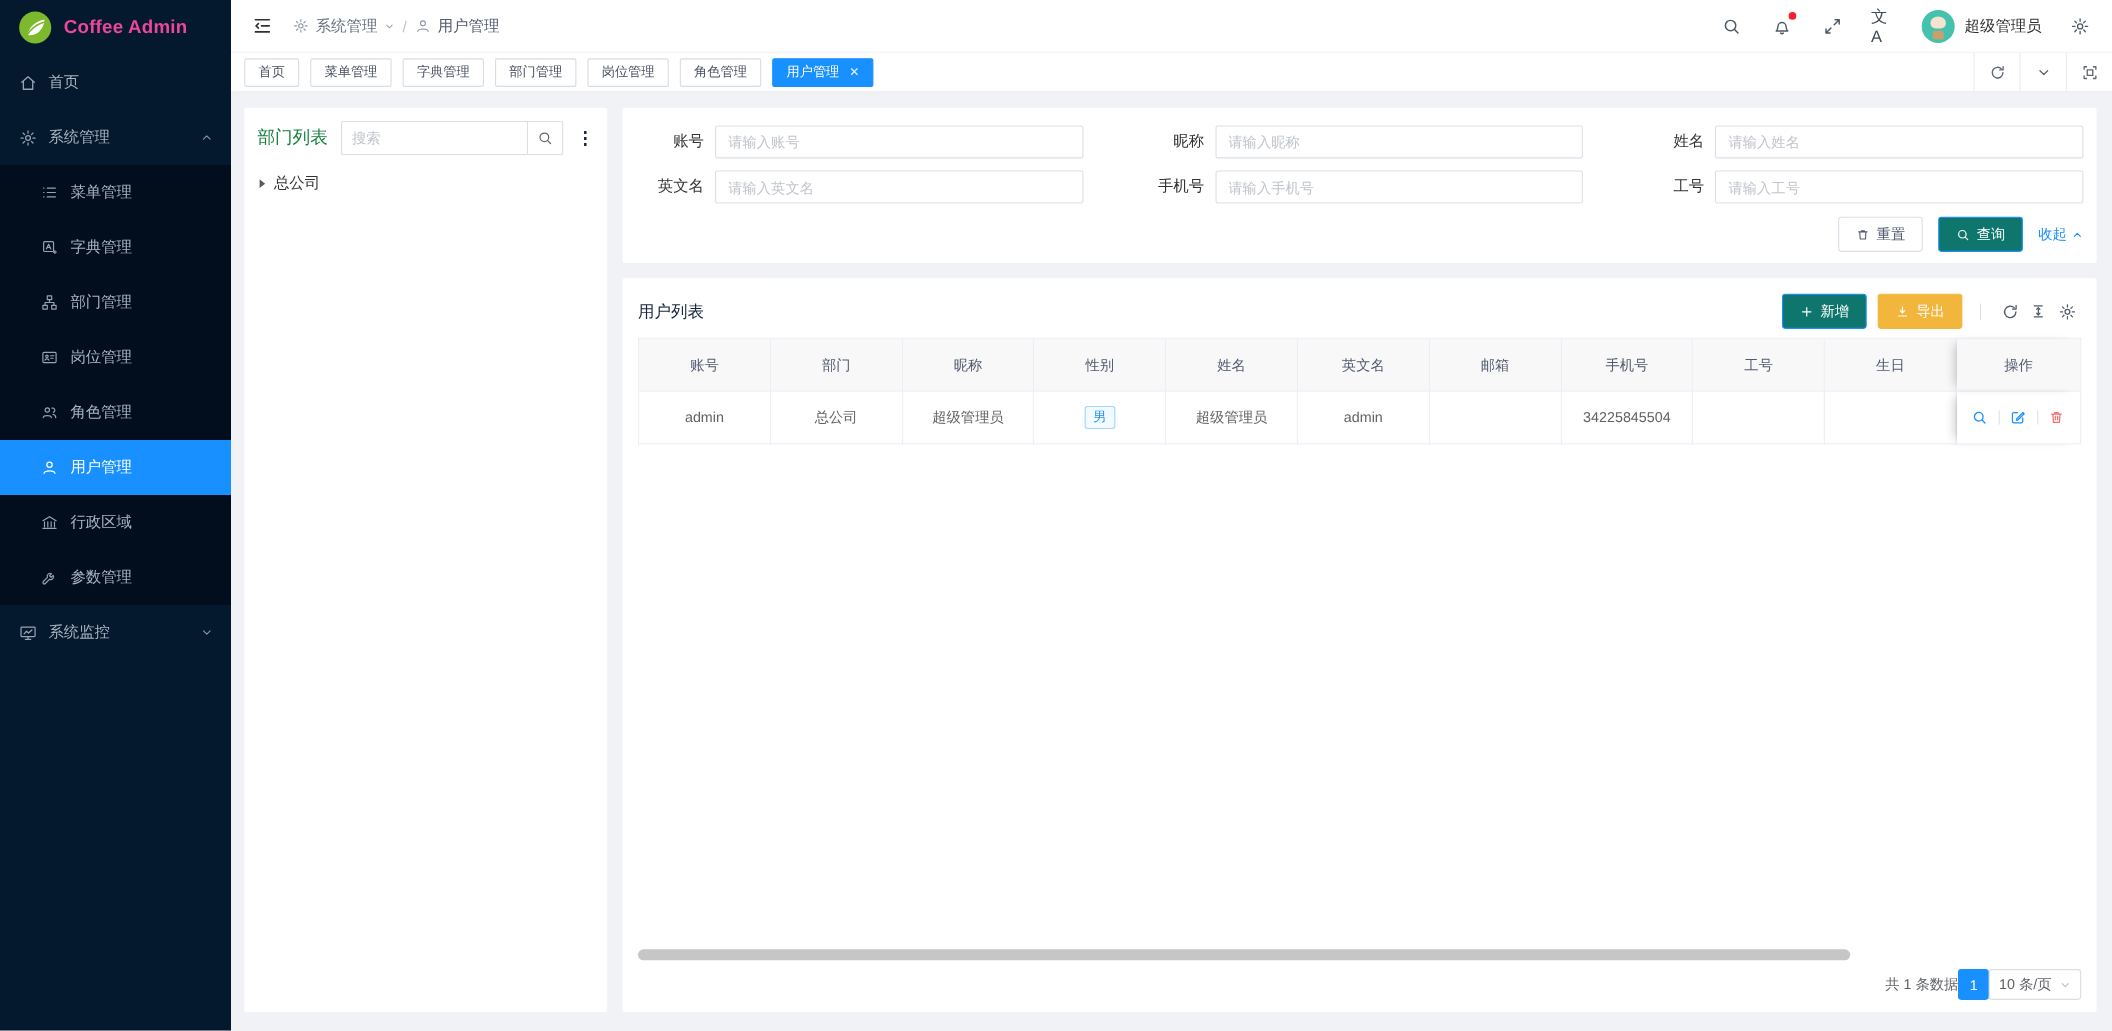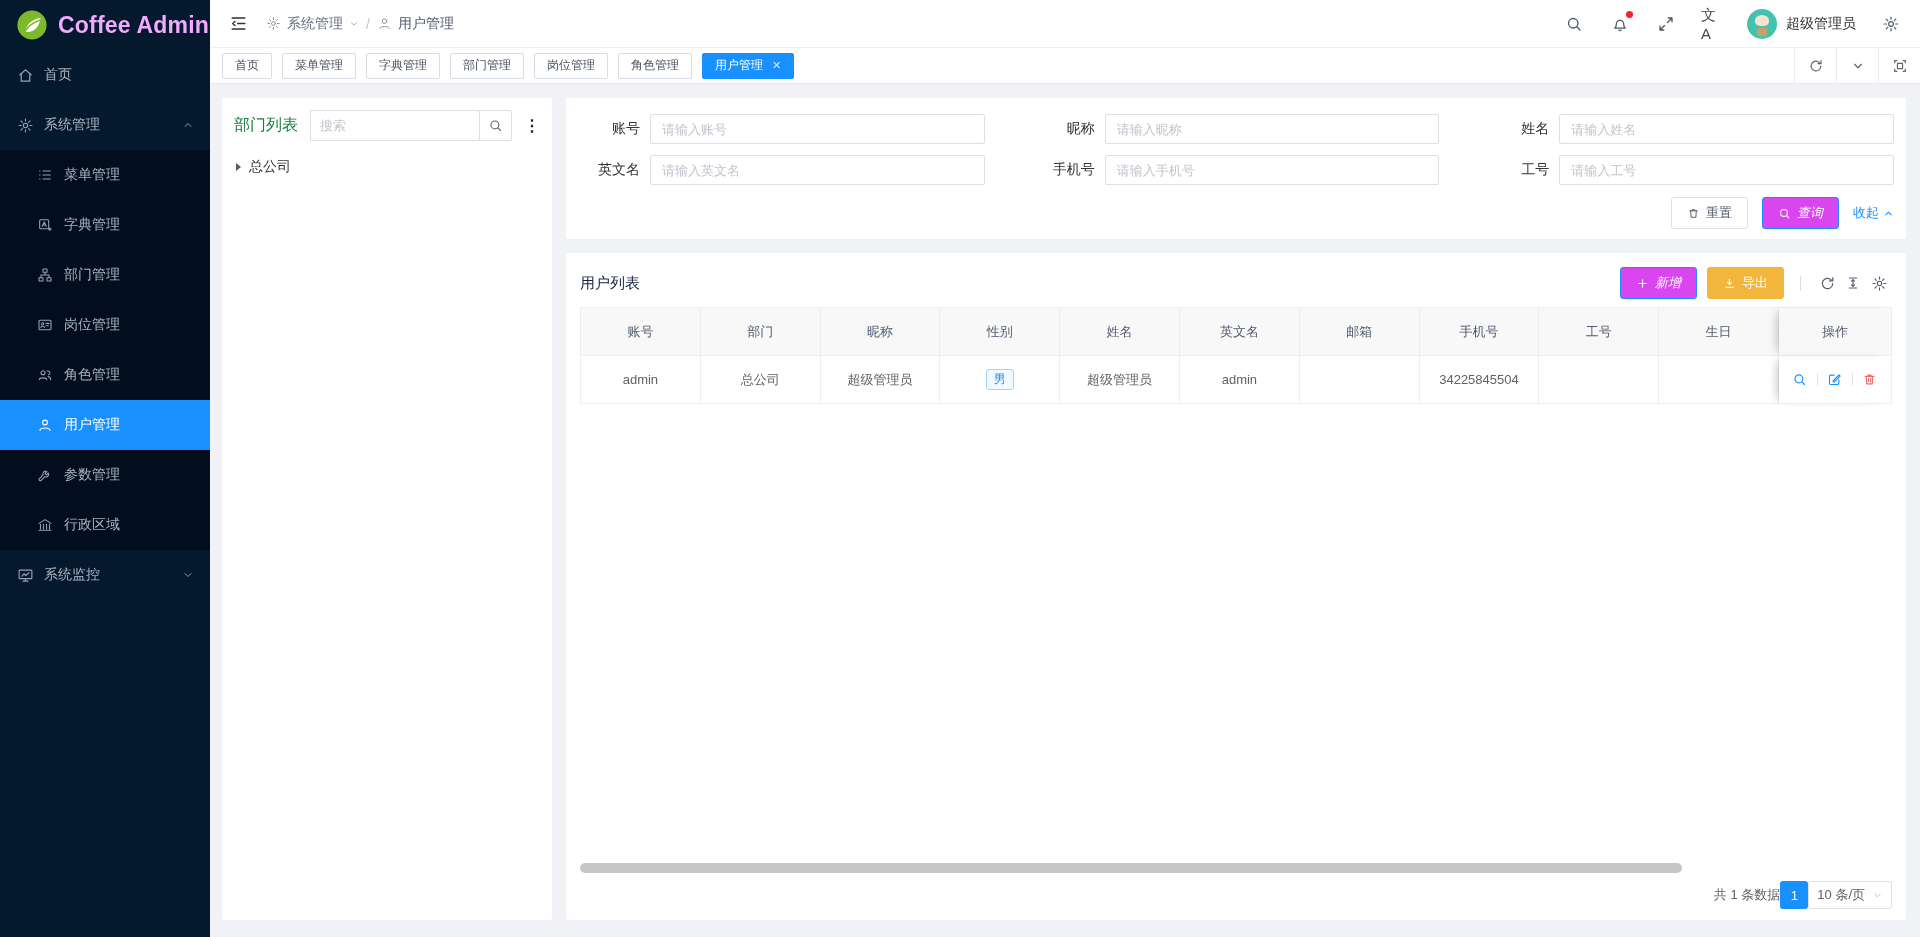--- a/index.html
+++ b/index.html
@@ -3,21 +3,21 @@
 <meta charset="utf-8">
 <style>
   * { margin:0; padding:0; box-sizing:border-box; font-family:"Liberation Sans", sans-serif; }
   html,body { width:1920px; height:937px; overflow:hidden; }
   body { display:flex; background:#f0f2f5; font-size:14px; }
   svg { display:block; }
 
   
   .sidebar { width:210px; flex-shrink:0; background:#04182e; display:flex; flex-direction:column; color:#a9b4c0; }
   .logo-row { height:50px; display:flex; align-items:center; gap:10px; padding-left:16px; flex-shrink:0; }
-  .logo-title { color:#f0abfc; font-weight:bold; font-size:23px; letter-spacing:.2px; }
+  .logo-title { color:#ec4899; font-weight:bold; font-size:17px; letter-spacing:.2px; }
   .menu { flex:1; overflow:hidden; }
   .menu-item { height:50px; display:flex; align-items:center; gap:10px; padding:0 16px; font-size:14px; color:#a9b4c0; cursor:pointer; }
   .menu-item .mi-icon { width:18px; height:18px; display:flex; align-items:center; justify-content:center; color:#97a3b1; }
   .menu-item .chev { margin-left:auto; color:#8b97a5; }
   .submenu { background:#020e1d; }
   .submenu .menu-item { padding-left:36px; }
   .menu-item.active { background:#1890ff; color:#fff; }
   .menu-item.active .mi-icon { color:#fff; }
 
   
@@ -67,21 +67,21 @@
 
   
   .filter-card { background:#fff; border-radius:2px; padding:16px 12px 10px; flex-shrink:0; }
   .filter-grid { display:grid; grid-template-columns:1fr 1fr 1fr; column-gap:48px; row-gap:11px; }
   .field { display:flex; align-items:center; min-width:0; }
   .field label { width:62px; flex-shrink:0; text-align:right; margin-right:10px; font-size:14px; color:#333; white-space:nowrap; }
   .field input { flex:1; min-width:0; height:30px; border:1px solid #dcdfe6; border-radius:2px; padding:0 11px; font-size:13px; color:#333; outline:none; }
   input::placeholder { color:#c0c4cc; }
   .filter-actions { display:flex; justify-content:flex-end; align-items:center; gap:14px; margin-top:12px; }
   .btn { height:32px; display:inline-flex; align-items:center; gap:6px; padding:0 15px; border-radius:3px; font-size:13px; cursor:pointer; border:1px solid #dcdfe6; background:#fff; color:#515a6e; white-space:nowrap; }
-  .btn-primary { background:#d946ef; border-color:#1890ff; color:#fff;font-style:italic; }
+  .btn-primary { background:#0f766e; border-color:#1890ff; color:#fff; }
   .btn-warn { background:#f2b63d; border-color:#f2b63d; color:#fff; }
   .collapse-link { display:flex; align-items:center; gap:4px; color:#1890ff; font-size:13px; cursor:pointer; }
 
   
   .table-card { flex:1; background:#fff; border-radius:2px; padding:8px 14px 4px; display:flex; flex-direction:column; min-height:0; }
   .card-head { height:44px; display:flex; align-items:center; flex-shrink:0; }
   .card-title { font-size:15px; color:#17233d; }
   .card-actions { margin-left:auto; display:flex; align-items:center; }
   .tool-divider { width:1px; height:15px; background:#dcdcdc; margin:0 13px 0 16px; }
   .tool-icon { width:26px; height:26px; display:flex; align-items:center; justify-content:center; color:#515a6e; cursor:pointer; }
@@ -204,34 +204,34 @@
           <svg width="16" height="16" viewBox="0 0 24 24" fill="none" stroke="currentColor" stroke-width="1.7" stroke-linecap="round" stroke-linejoin="round">
               <circle cx="12" cy="8.3" r="3.6"></circle>
               <path d="M4.5 20c.7-4.6 14.3-4.6 15 0"></path>
             </svg>
         </span>
         <span>用户管理</span>
       </div>
       <div class="menu-item">
         <span class="mi-icon">
           <svg width="16" height="16" viewBox="0 0 24 24" fill="none" stroke="currentColor" stroke-width="1.6" stroke-linecap="round" stroke-linejoin="round">
-              <path d="M14.8 6.8a4 4 0 0 0-5.6 5.1L3.6 17.5a1.9 1.9 0 0 0 2.7 2.7l5.6-5.6a4 4 0 0 0 5.1-5.6l-2.8 2.8-2.2-2.2 2.8-2.8z"></path>
-            </svg>
-        </span>
-        <span>参数管理</span>
-      </div>
-      <div class="menu-item">
-        <span class="mi-icon">
-          <svg width="16" height="16" viewBox="0 0 24 24" fill="none" stroke="currentColor" stroke-width="1.6" stroke-linecap="round" stroke-linejoin="round">
               <path d="M3 9.5L12 4l9 5.5"></path>
               <path d="M5.2 11v7M9.7 11v7M14.3 11v7M18.8 11v7"></path>
               <path d="M3 20h18"></path>
             </svg>
         </span>
         <span>行政区域</span>
+      </div>
+      <div class="menu-item">
+        <span class="mi-icon">
+          <svg width="16" height="16" viewBox="0 0 24 24" fill="none" stroke="currentColor" stroke-width="1.6" stroke-linecap="round" stroke-linejoin="round">
+              <path d="M14.8 6.8a4 4 0 0 0-5.6 5.1L3.6 17.5a1.9 1.9 0 0 0 2.7 2.7l5.6-5.6a4 4 0 0 0 5.1-5.6l-2.8 2.8-2.2-2.2 2.8-2.8z"></path>
+            </svg>
+        </span>
+        <span>参数管理</span>
       </div>
     </div>
 
     <div class="menu-item">
       <span class="mi-icon">
         <svg width="17" height="17" viewBox="0 0 24 24" fill="none" stroke="currentColor" stroke-width="1.6" stroke-linecap="round" stroke-linejoin="round">
             <rect x="3" y="4.5" width="18" height="12" rx="1"></rect>
             <path d="M7 13l3-3.5 2.5 2.5 4.5-4"></path>
             <path d="M12 16.5V20M8.5 20h7"></path>
           </svg>

